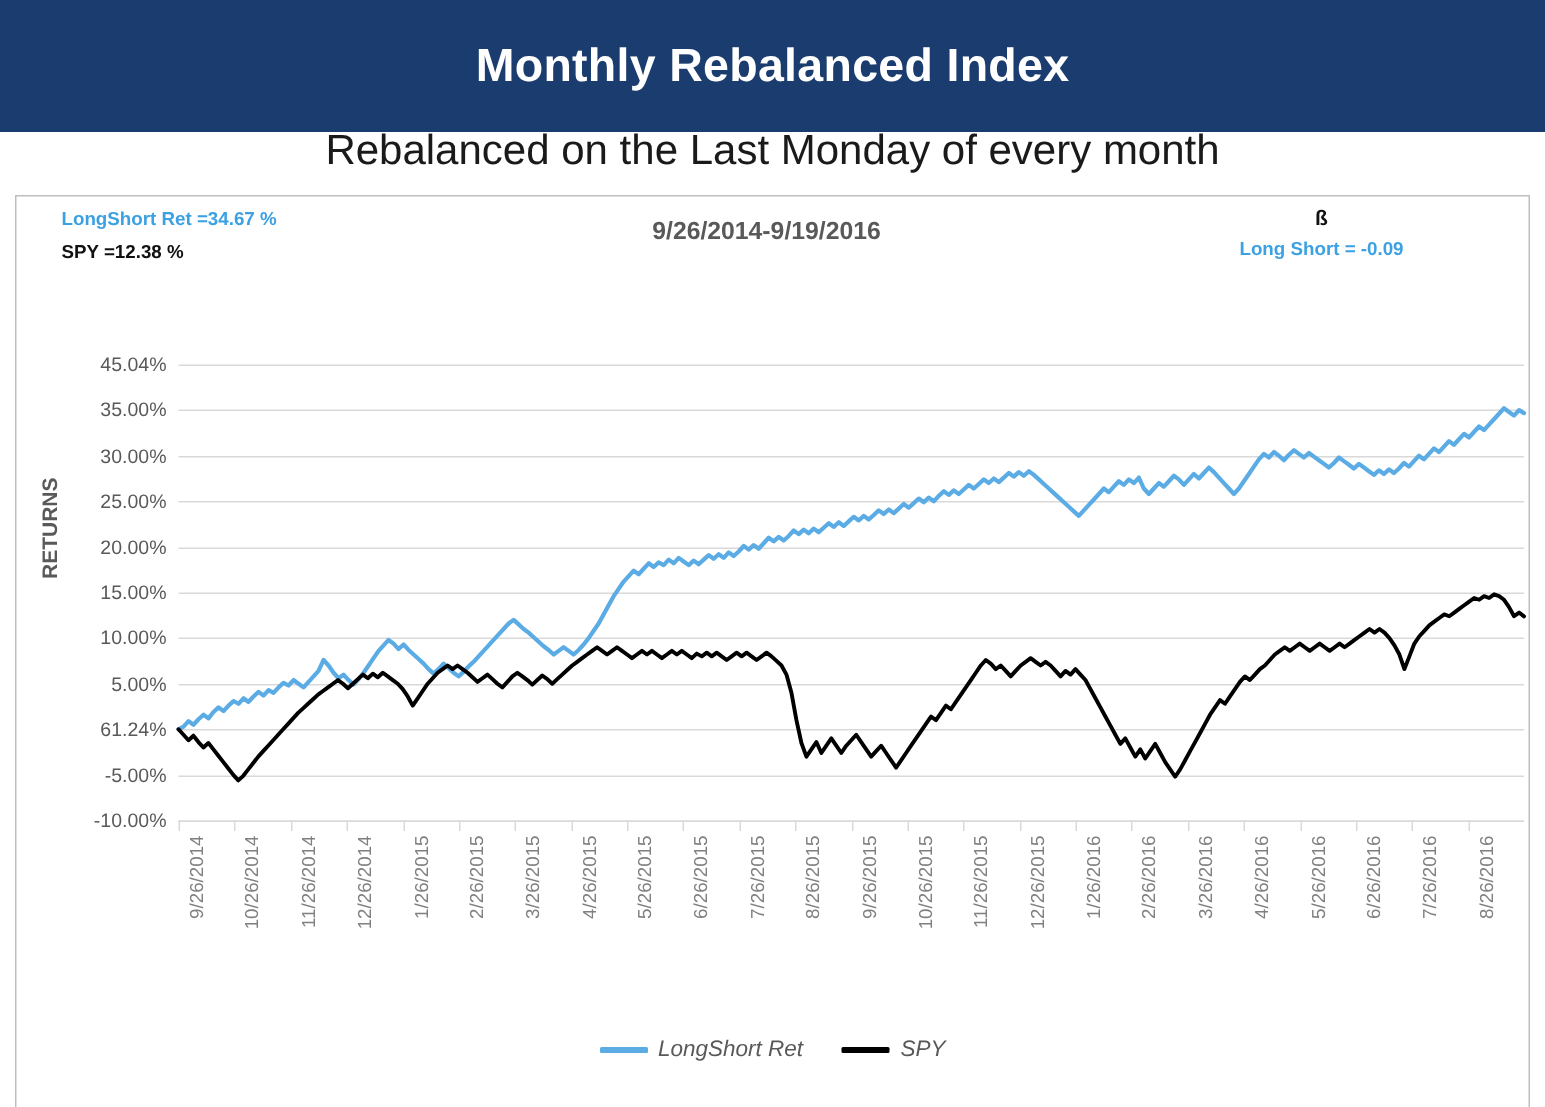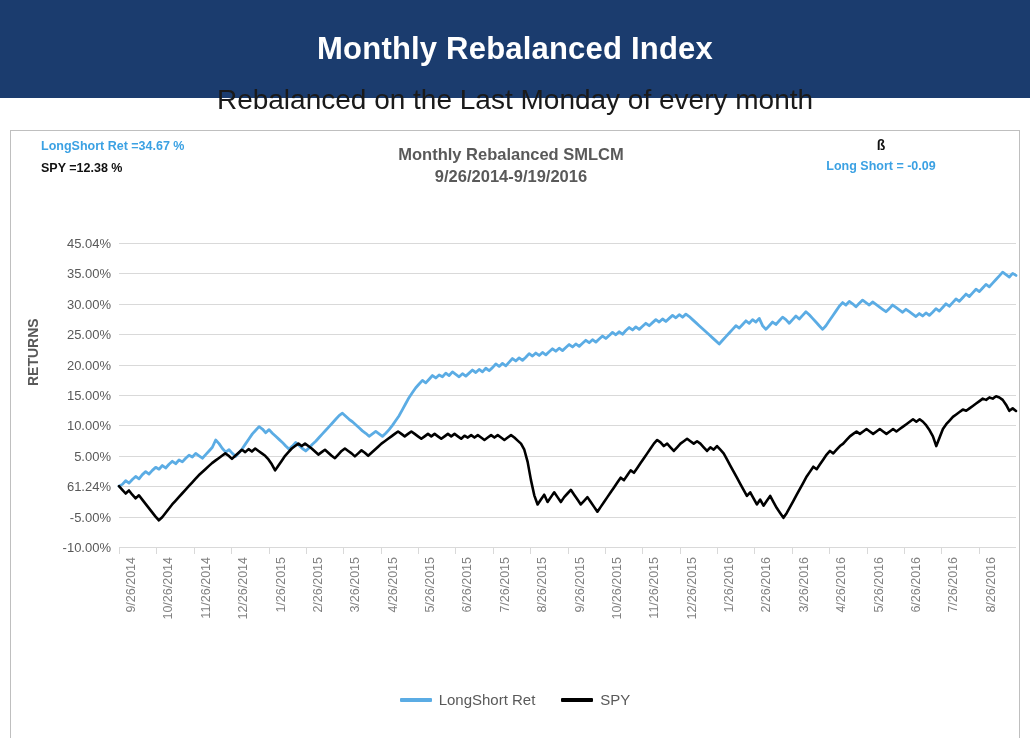--- a/index.html
+++ b/index.html
@@ -4,21 +4,21 @@
 <style>
   html,body{margin:0;padding:0;}
   body{
     width:1030px;height:738px;
     background:#ffffff;
     font-family:"Liberation Sans", sans-serif;
     overflow:hidden;
     position:relative;
   }
   #banner{
-    position:absolute;left:0;top:0;width:1030px;height:98px;
+    position:absolute;left:0;top:0;width:1030px;height:88px;
     background:#1b3c6e;
     display:flex;align-items:center;justify-content:center;
   }
   #banner-title{
     color:#ffffff;font-size:31px;font-weight:bold;letter-spacing:.2px;
   }
   #subtitle{
     position:absolute;left:0;top:84px;width:1030px;
     text-align:center;font-size:28px;color:#1a1a1a;
   }
@@ -60,21 +60,21 @@
     white-space:nowrap;
   }
   #xlabel-title{
     position:absolute;left:0;top:515px;width:1008px;text-align:center;
     font-size:14px;font-weight:bold;color:#595959;
   }
   #legend{
     position:absolute;left:0;top:560px;width:1008px;
     display:flex;align-items:center;justify-content:center;gap:26px;
   }
-  .legend-item{display:flex;align-items:center;gap:7px;}
+  .legend-item{display:flex;align-items:center;gap:7px;font-style:italic;}
   .legend-swatch{width:32px;height:4px;border-radius:1px;}
   .legend-text{font-size:15px;color:#595959;}
   svg.series{position:absolute;left:0;top:0;overflow:visible;}
 </style>
 </head>
 <body>
 
 <div id="banner">
   <div id="banner-title">Monthly Rebalanced Index</div>
 </div>
@@ -82,21 +82,20 @@
 <div id="subtitle">Rebalanced on the Last Monday of every month</div>
 
 <div id="chart-frame">
 
   <div class="ann" id="ann-ls">LongShort Ret =34.67 %</div>
   <div class="ann" id="ann-spy">SPY =12.38 %</div>
   <div class="ann" id="ann-beta">ß</div>
   <div class="ann" id="ann-beta-val">Long Short = -0.09</div>
 
   <div id="chart-title">
-    <div>Monthly Rebalanced SMLCM</div>
     <div>9/26/2014-9/19/2016</div>
   </div>
 
   <div id="ylabel">RETURNS</div>
 
   <div id="plot">
     <div id="grid-layer">
         <div class="gridline" style="top: 0px;"></div>
         <div class="gridline" style="top: 30.4px;"></div>
         <div class="gridline" style="top: 60.8px;"></div>

